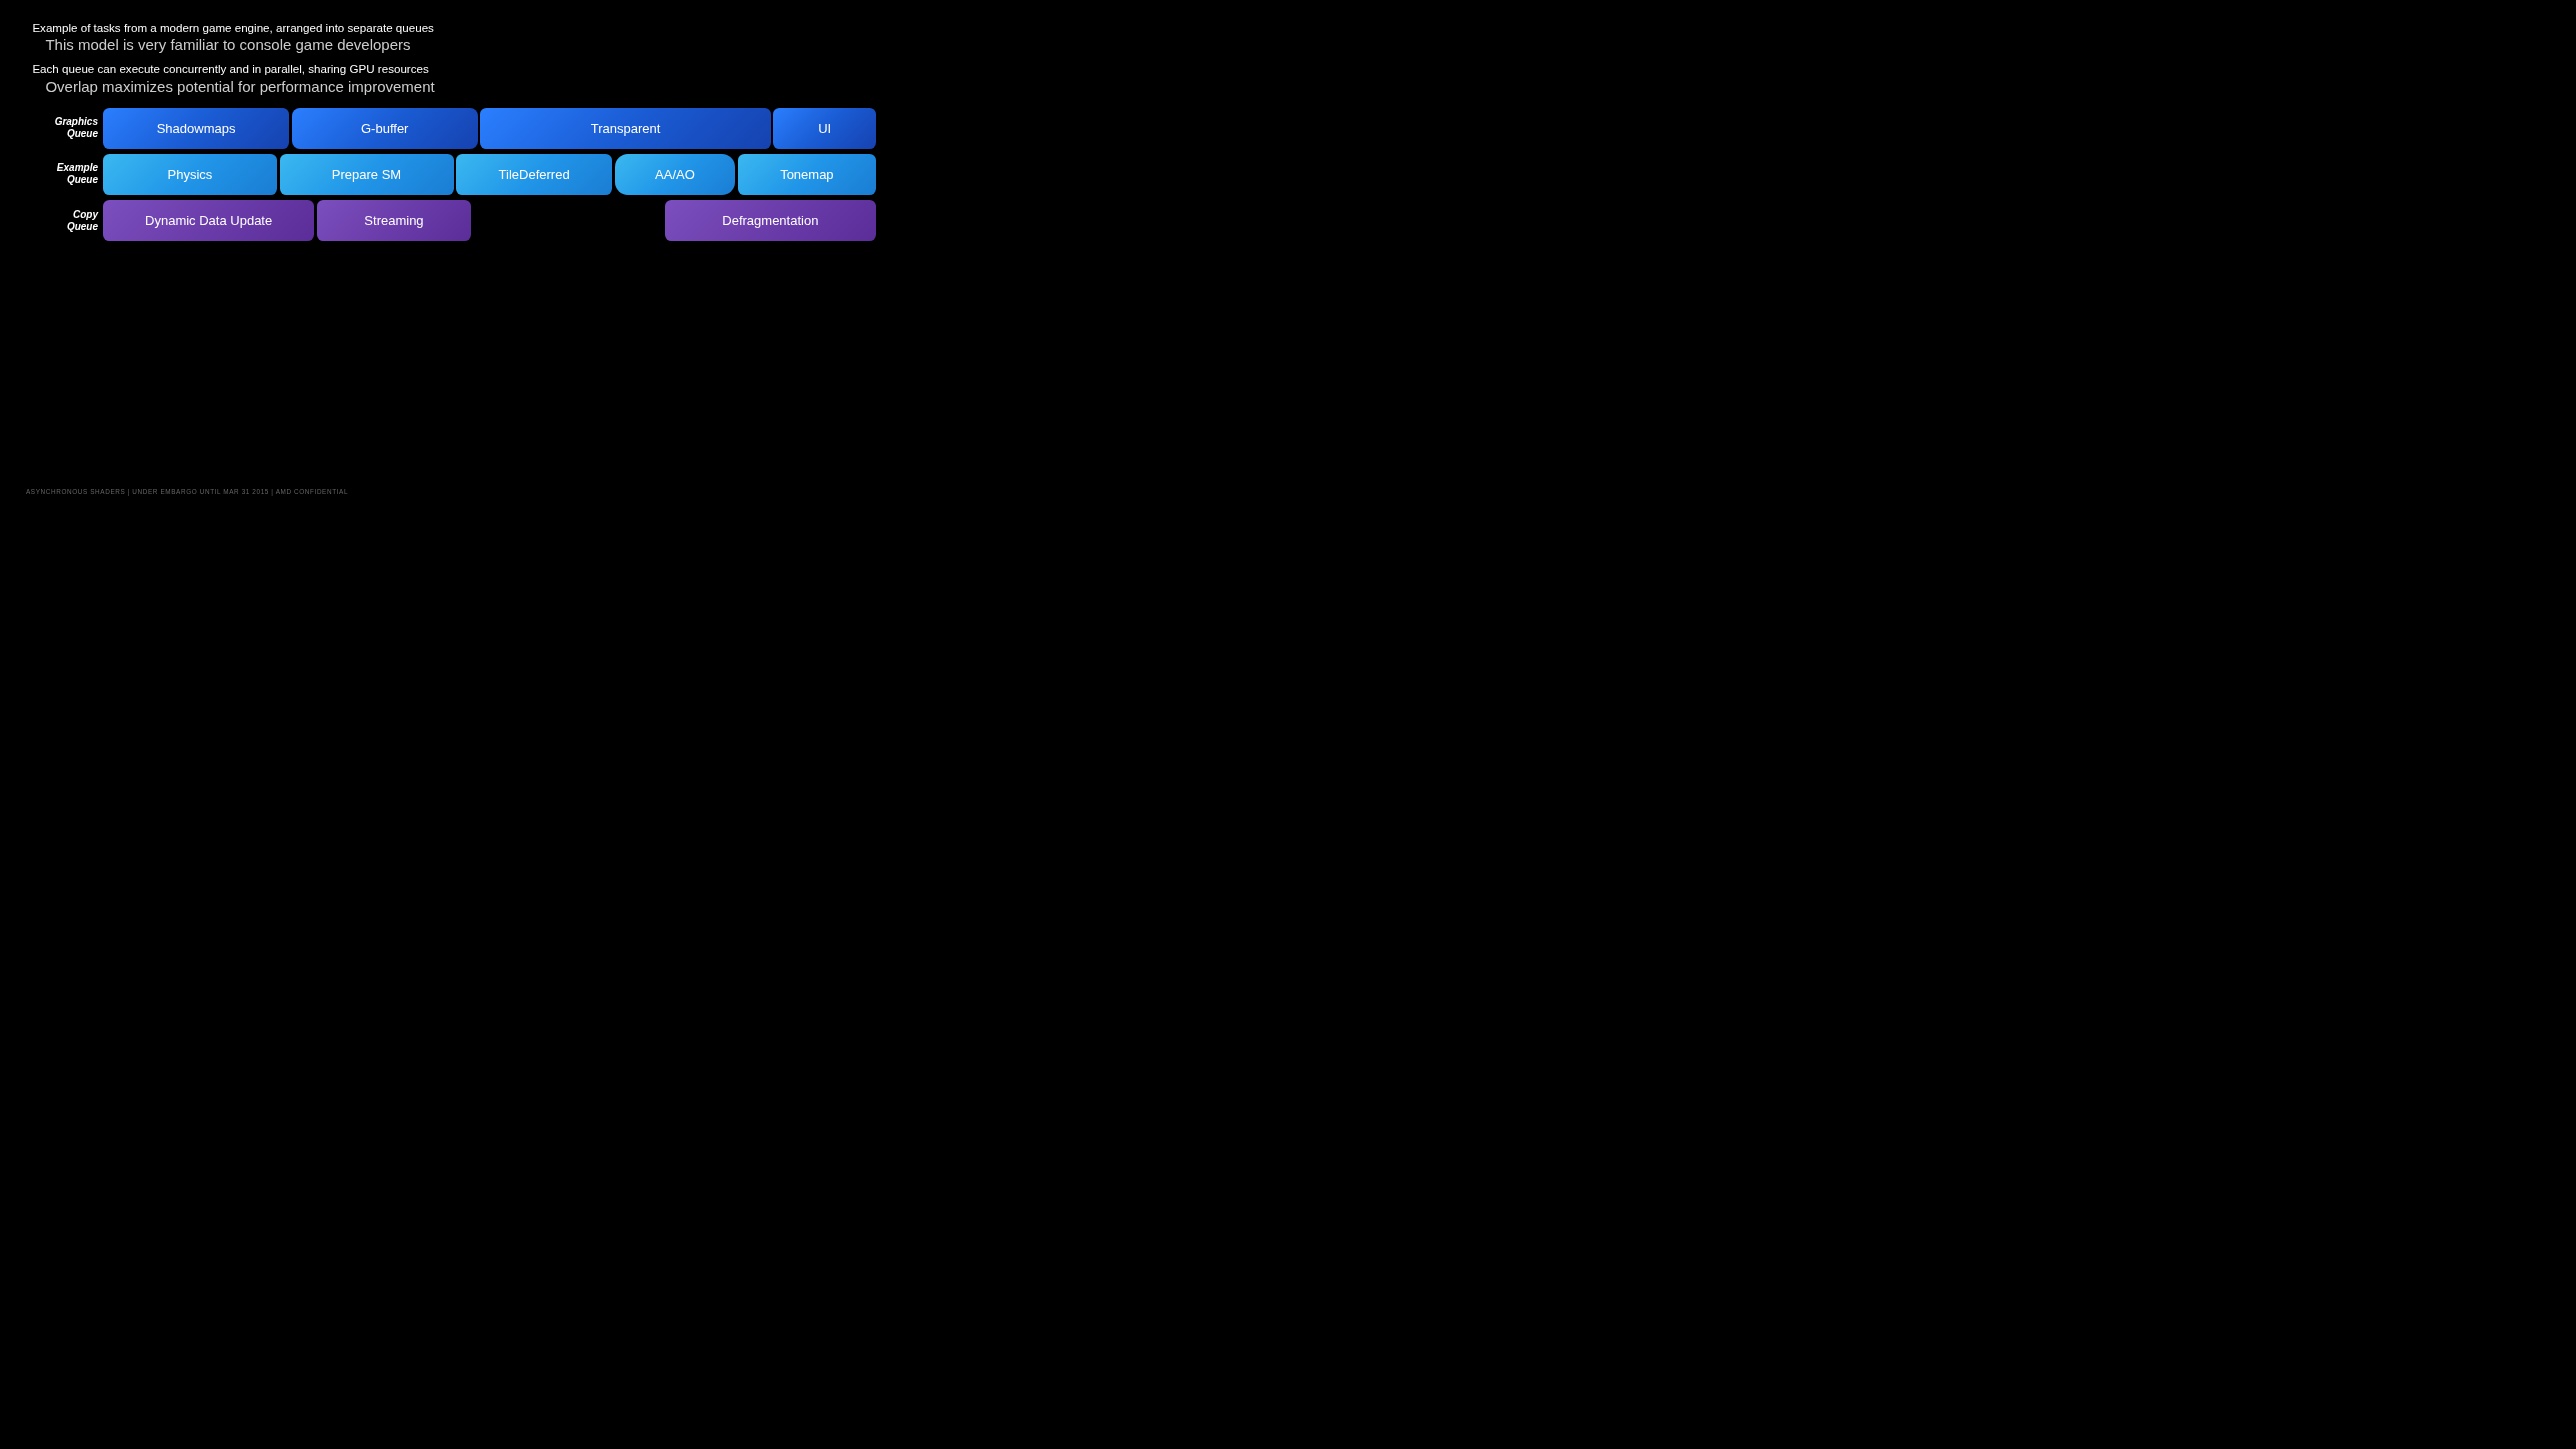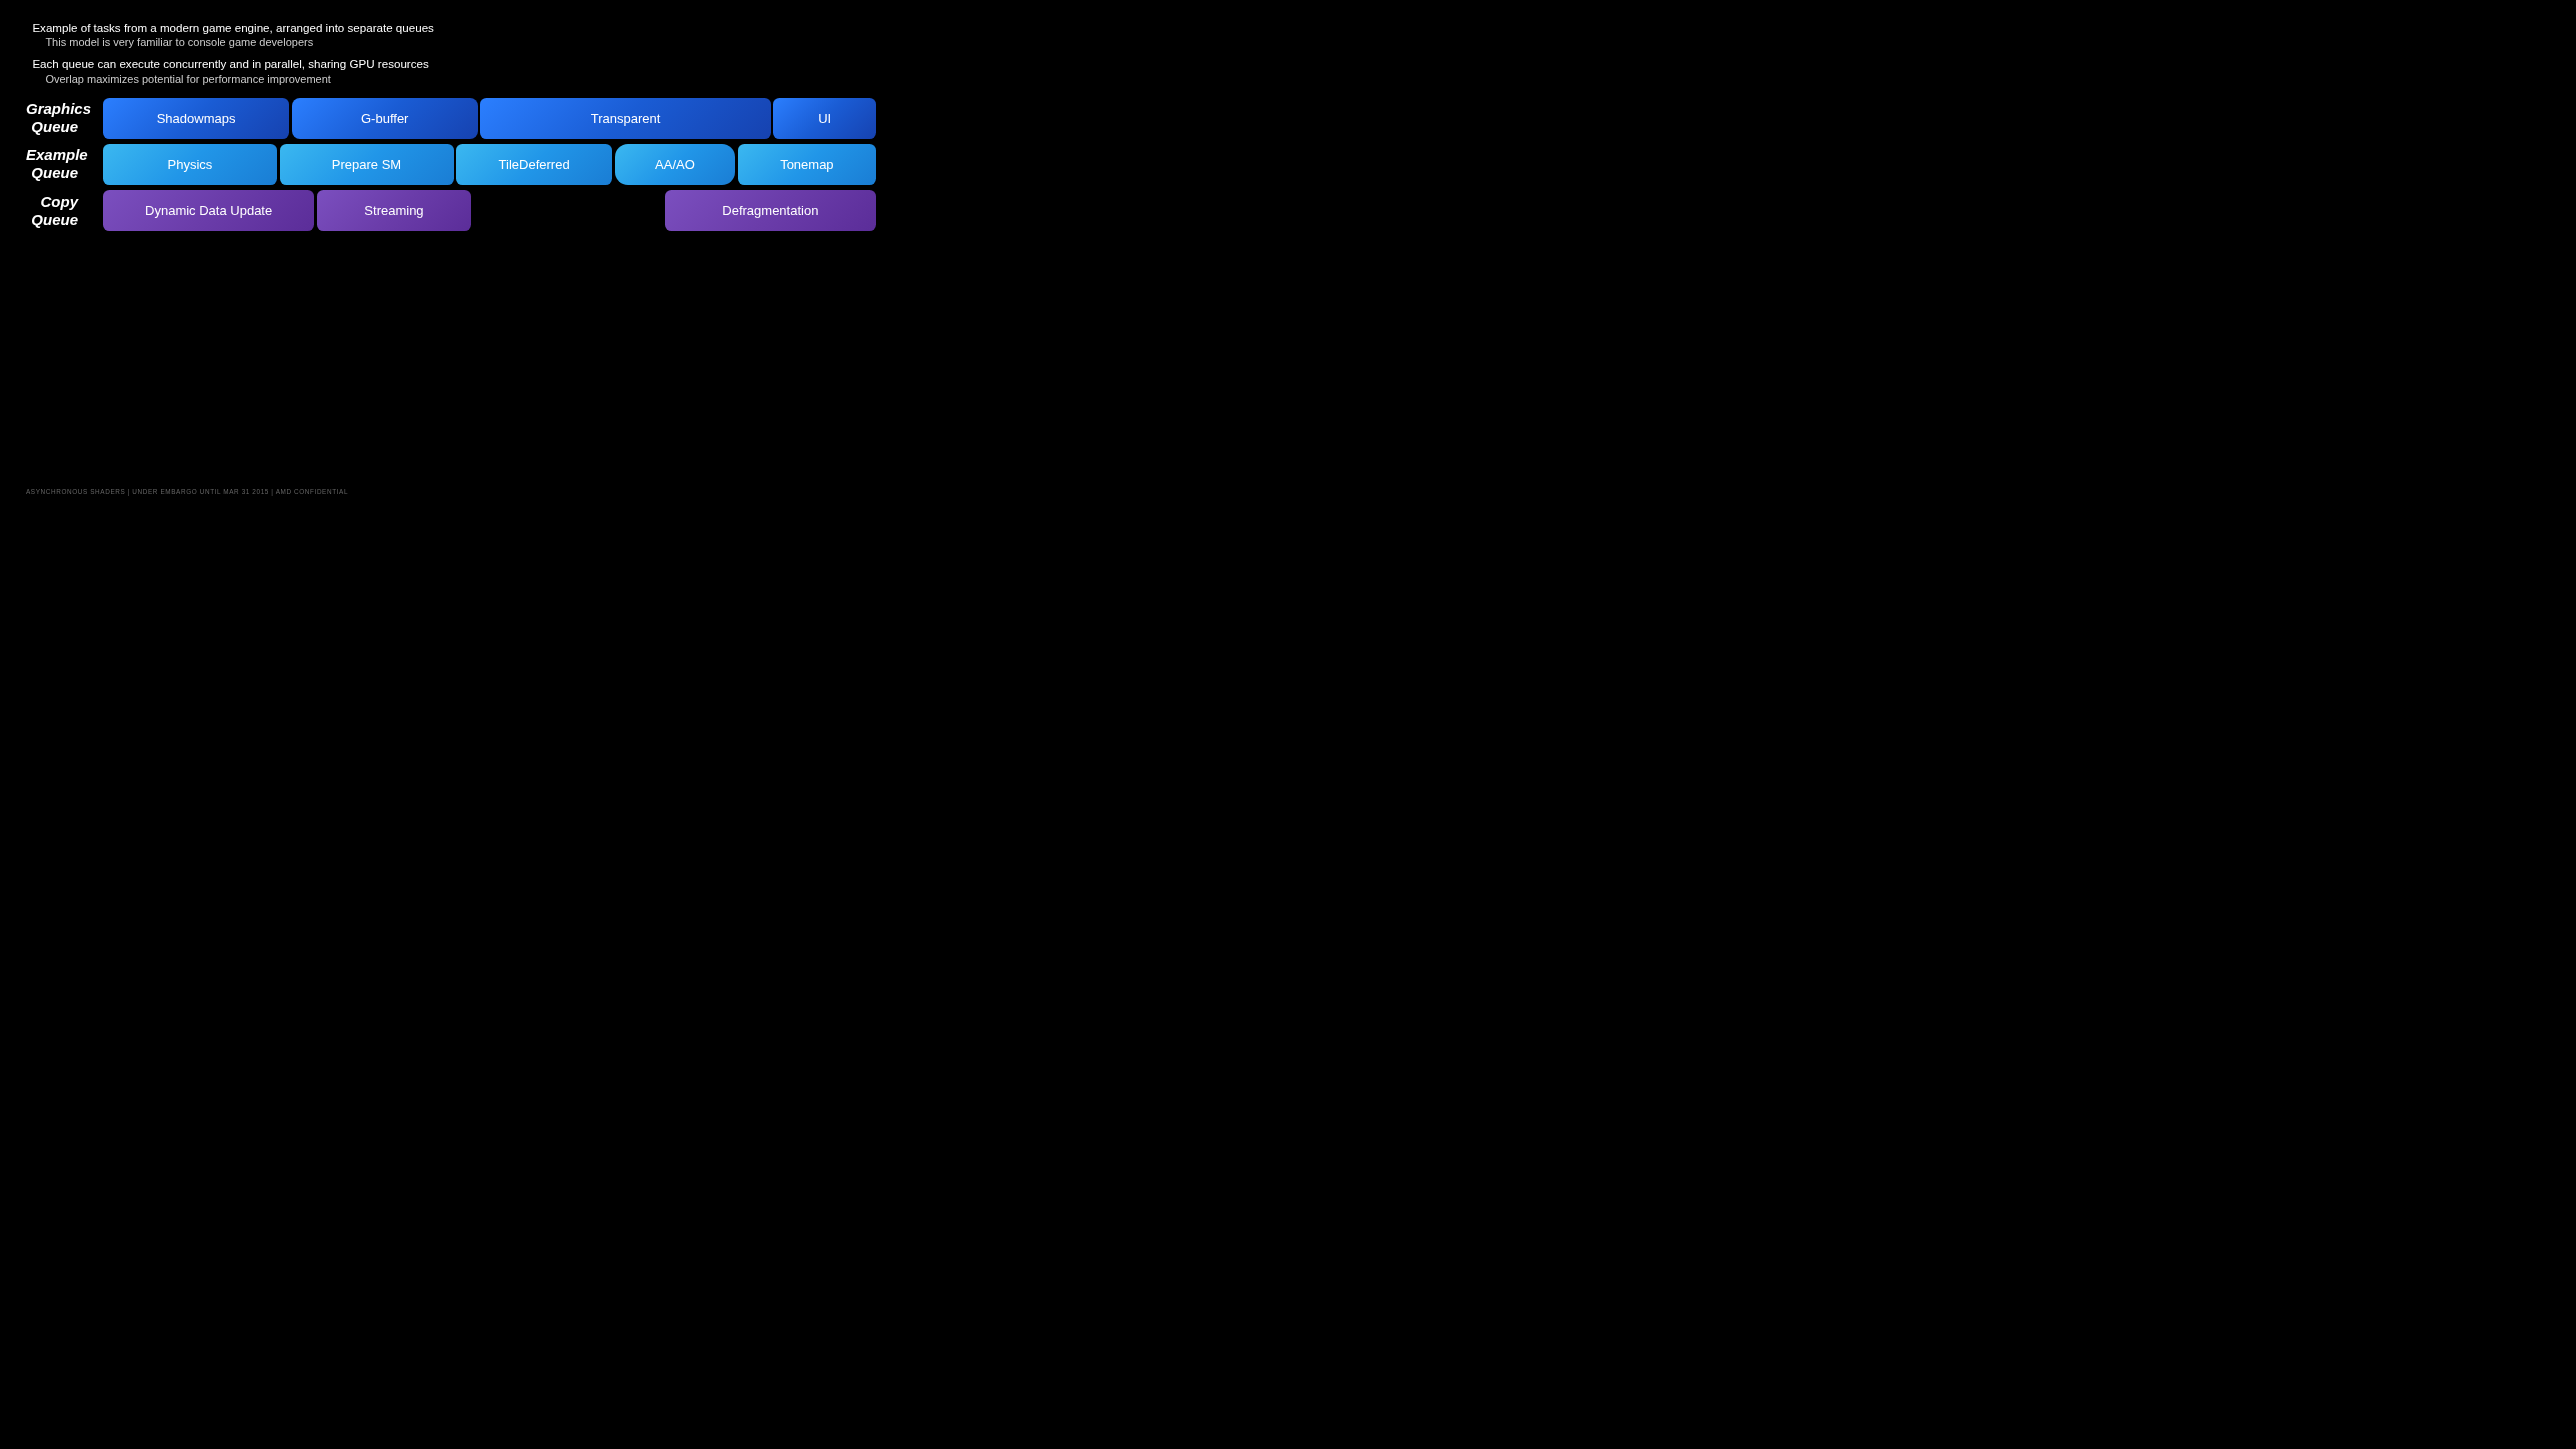--- a/index.html
+++ b/index.html
@@ -45,21 +45,21 @@
     }
 
     .bullet-main {
       font-size: 11.6px;
       font-weight: 400;
       color: #fff;
       margin-bottom: 2.6px;
     }
 
     .bullet-sub {
-      font-size: 11px;
+      font-size: 15px;
       color: #ccc;
       margin-left: 13px;
       margin-bottom: 9px;
     }
 
     
     .queue-diagram {
       display: flex;
       flex-direction: column;
       gap: 5.2px;
@@ -70,22 +70,22 @@
       display: flex;
       align-items: center;
       gap: 0;
       min-height: 41px;
     }
 
     .queue-label {
       width: 77px;
       min-width: 77px;
       text-align: right;
-      padding-right: 25px;
-      font-size: 15px;
+      padding-right: 5px;
+      font-size: 10px;
       font-weight: 700;
       font-style: italic;
       color: #fff;
       line-height: 1.2;
     }
 
     .queue-items {
       display: flex;
       flex: 1;
       gap: 2.6px;

